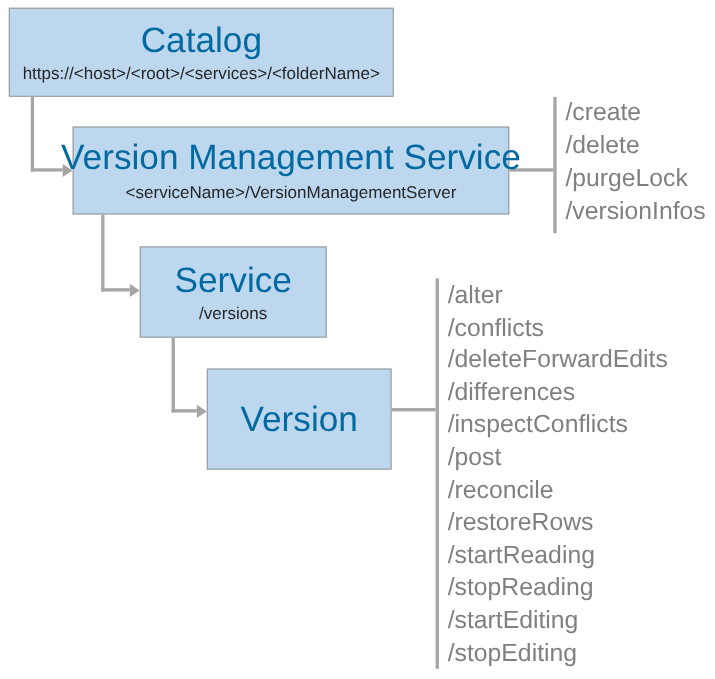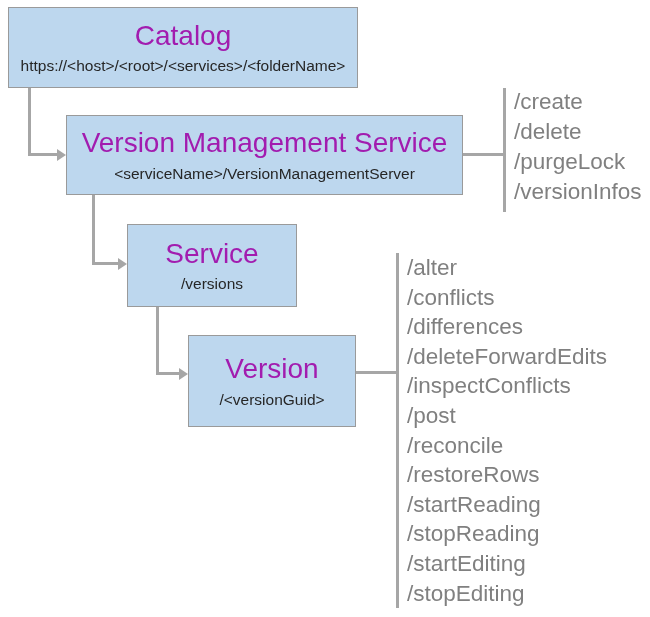--- a/index.html
+++ b/index.html
@@ -13,22 +13,22 @@
   .node{
     position:absolute;
     background:#bdd7ee;
     border:1.5px solid #9a9a9a;
     box-sizing:border-box;
     display:flex;flex-direction:column;
     align-items:center;justify-content:center;
     text-align:center;
   }
   .node .title{
-    font-size:28px;
-    color:#a21caf;
+    font-size:32px;
+    color:#0369a1;
     line-height:1.15;
     white-space:nowrap;
   }
   .node .subtitle{
     font-size:15.5px;
     color:#262626;
     margin-top:5px;
     white-space:nowrap;
   }
   .line{position:absolute;background:#a6a6a6;}
@@ -84,35 +84,34 @@
     <div class="subtitle">&lt;serviceName&gt;/VersionManagementServer</div>
   </div>
 
   <div class="node" style="left:127px;top:224px;width:170px;height:83px;">
     <div class="title">Service</div>
     <div class="subtitle">/versions</div>
   </div>
 
   <div class="node" style="left:188px;top:335px;width:168px;height:92px;">
     <div class="title">Version</div>
-    <div class="subtitle">/&lt;versionGuid&gt;</div>
   </div>
 
   <div class="endpoints vms" style="left:514px;top:87px;">
     <span class="ep">/create</span>
     <span class="ep">/delete</span>
     <span class="ep">/purgeLock</span>
     <span class="ep">/versionInfos</span>
   </div>
 
   <div class="endpoints version" style="left:407px;top:253px;">
     <span class="ep">/alter</span>
     <span class="ep">/conflicts</span>
+    <span class="ep">/deleteForwardEdits</span>
     <span class="ep">/differences</span>
-    <span class="ep">/deleteForwardEdits</span>
     <span class="ep">/inspectConflicts</span>
     <span class="ep">/post</span>
     <span class="ep">/reconcile</span>
     <span class="ep">/restoreRows</span>
     <span class="ep">/startReading</span>
     <span class="ep">/stopReading</span>
     <span class="ep">/startEditing</span>
     <span class="ep">/stopEditing</span>
   </div>
 

